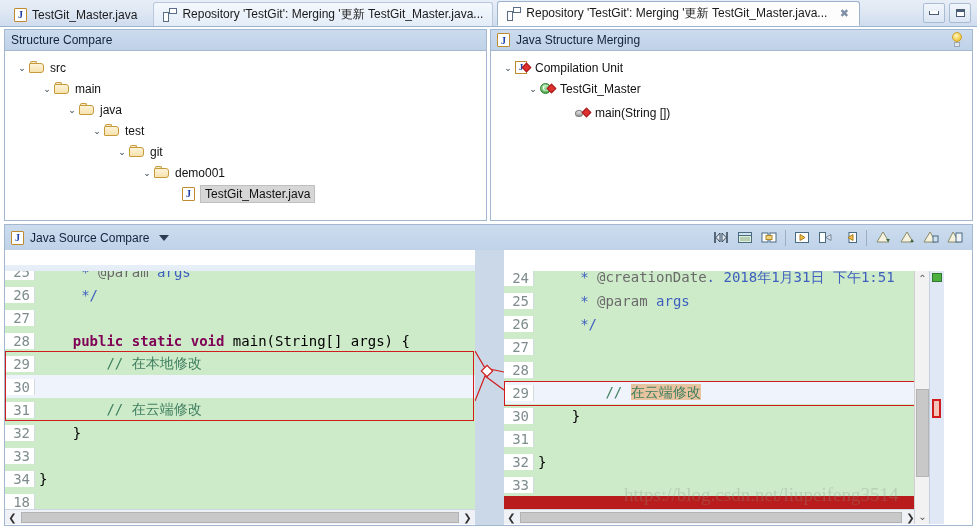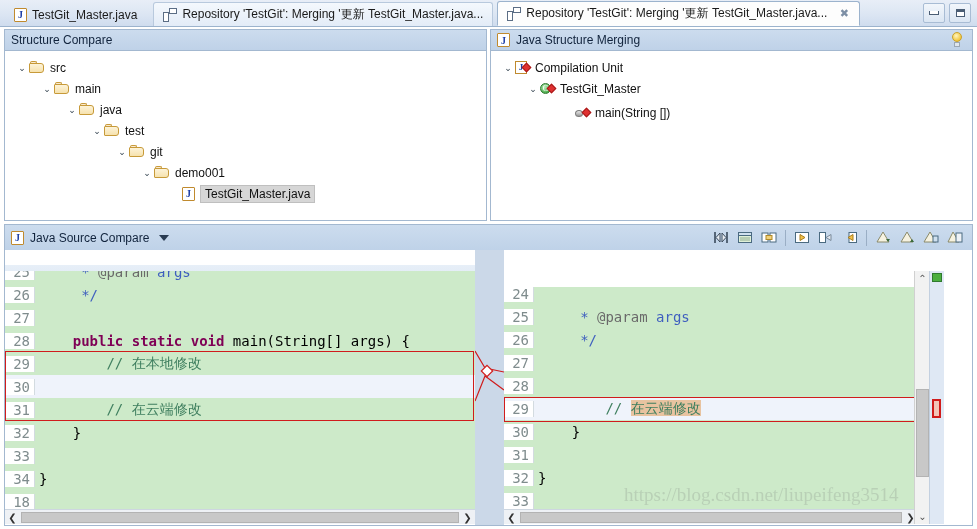--- a/index.html
+++ b/index.html
@@ -551,25 +551,26 @@
       <div class="center-gap">
         <svg width="29" height="274" style="position:absolute;left:0;top:0;">
           <path d="M0 101 L10 118 L29 122" stroke="#d01c1c" stroke-width="1.2" fill="none"></path>
           <path d="M0 151 L10 126 L29 140" stroke="#d01c1c" stroke-width="1.2" fill="none"></path>
           <rect x="8" y="117" width="8" height="8" fill="#ffffff" stroke="#d01c1c" stroke-width="1.2" transform="rotate(45 12 121)"></rect>
         </svg>
       </div>
 
       <div class="side" style="width:440px;">
 
-        <div class="code-wrap" style="right:26px;margin-top:16px;">
+        <div class="code-wrap" style="right:26px;">
           <div class="code-scroll" style="top:-5px;">
 
             <div class="code-line bg-green">
               <span class="gutter">24</span>
+              <span class="codetext"><span class="tok-doc">     * </span><span class="tok-ann">@creationDate</span><span class="tok-doc">. 2018年1月31日 下午1:51</span></span>
             </div>
 
             <div class="code-line bg-green">
               <span class="gutter">25</span>
               <span class="codetext"><span class="tok-doc">     * </span><span class="tok-ann">@param</span><span class="tok-doc"> args</span></span>
             </div>
 
             <div class="code-line bg-green">
               <span class="gutter">26</span>
               <span class="codetext"><span class="tok-doc">     */</span></span>

